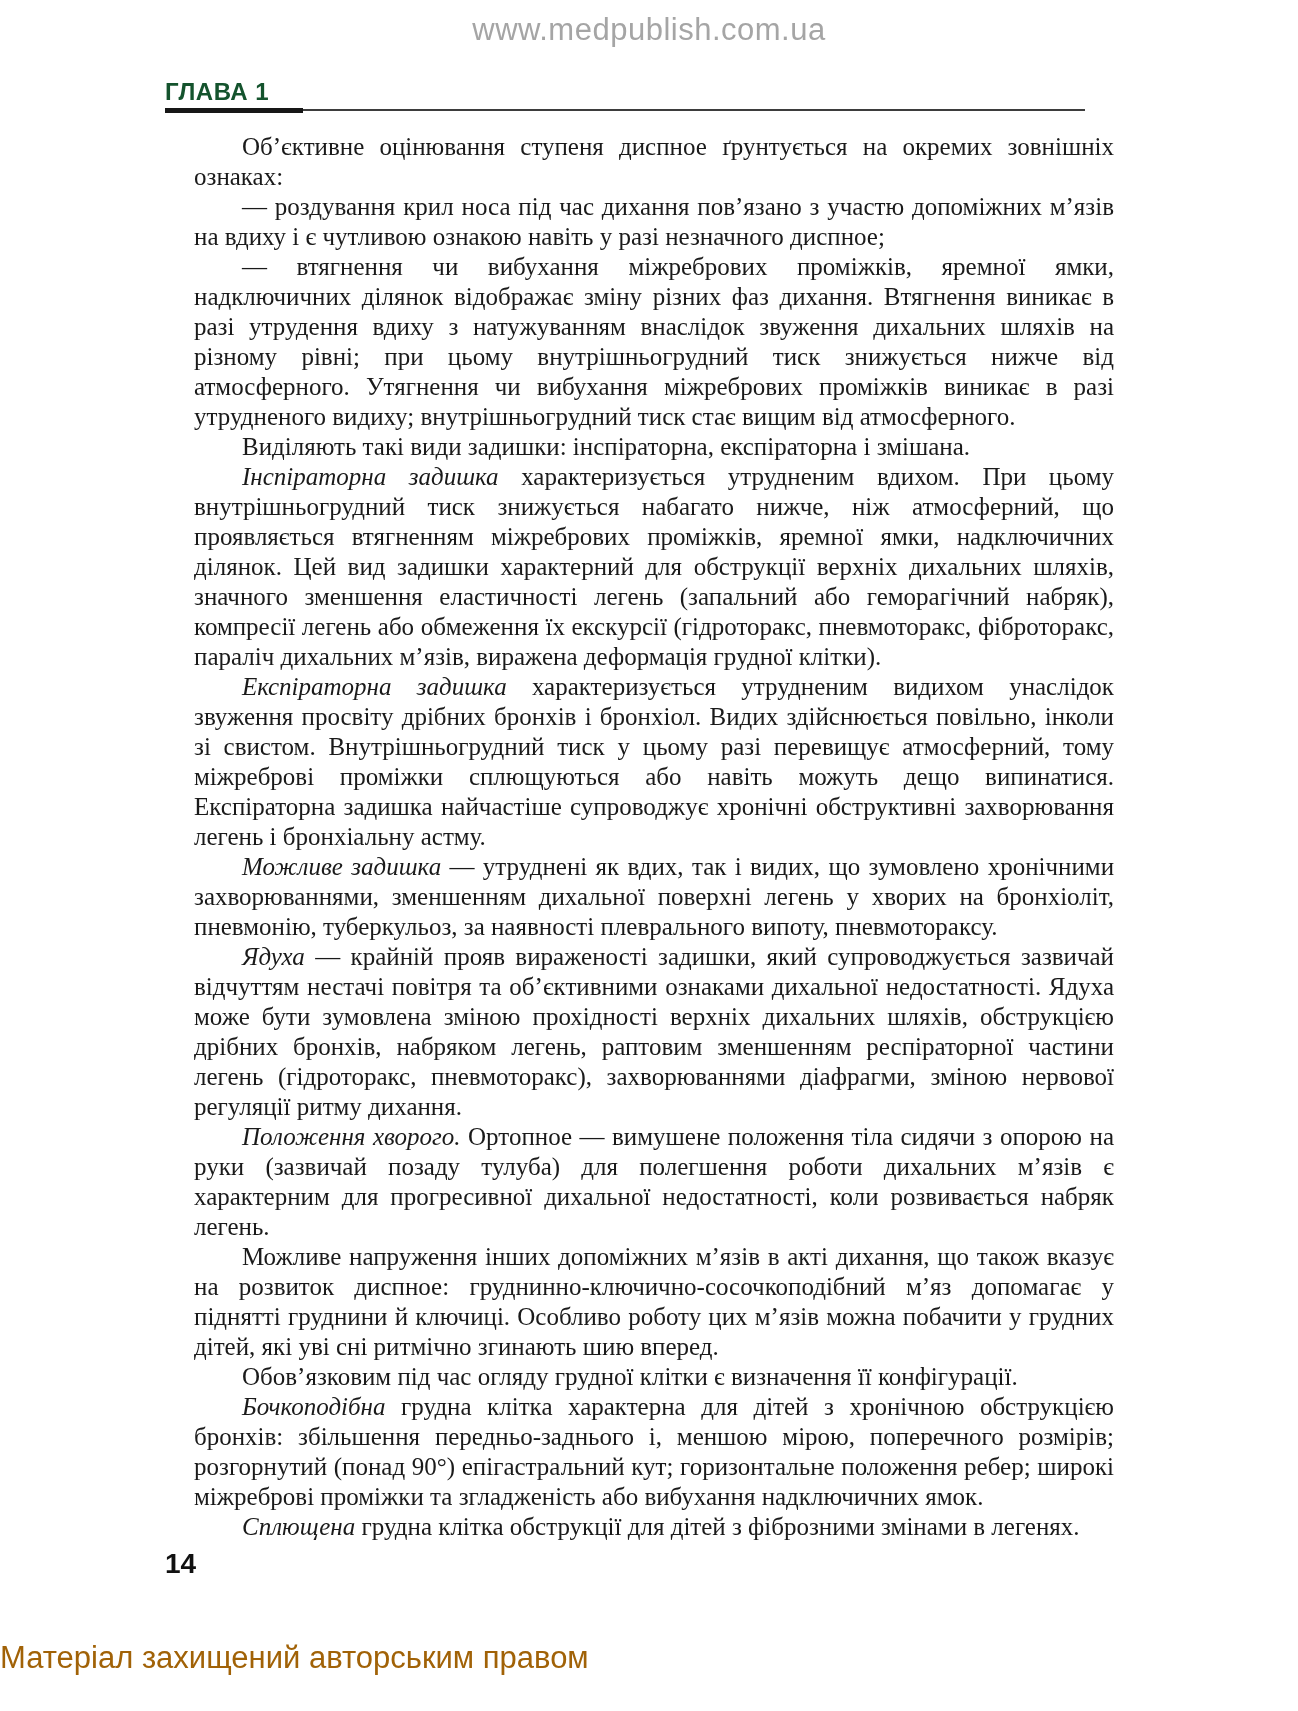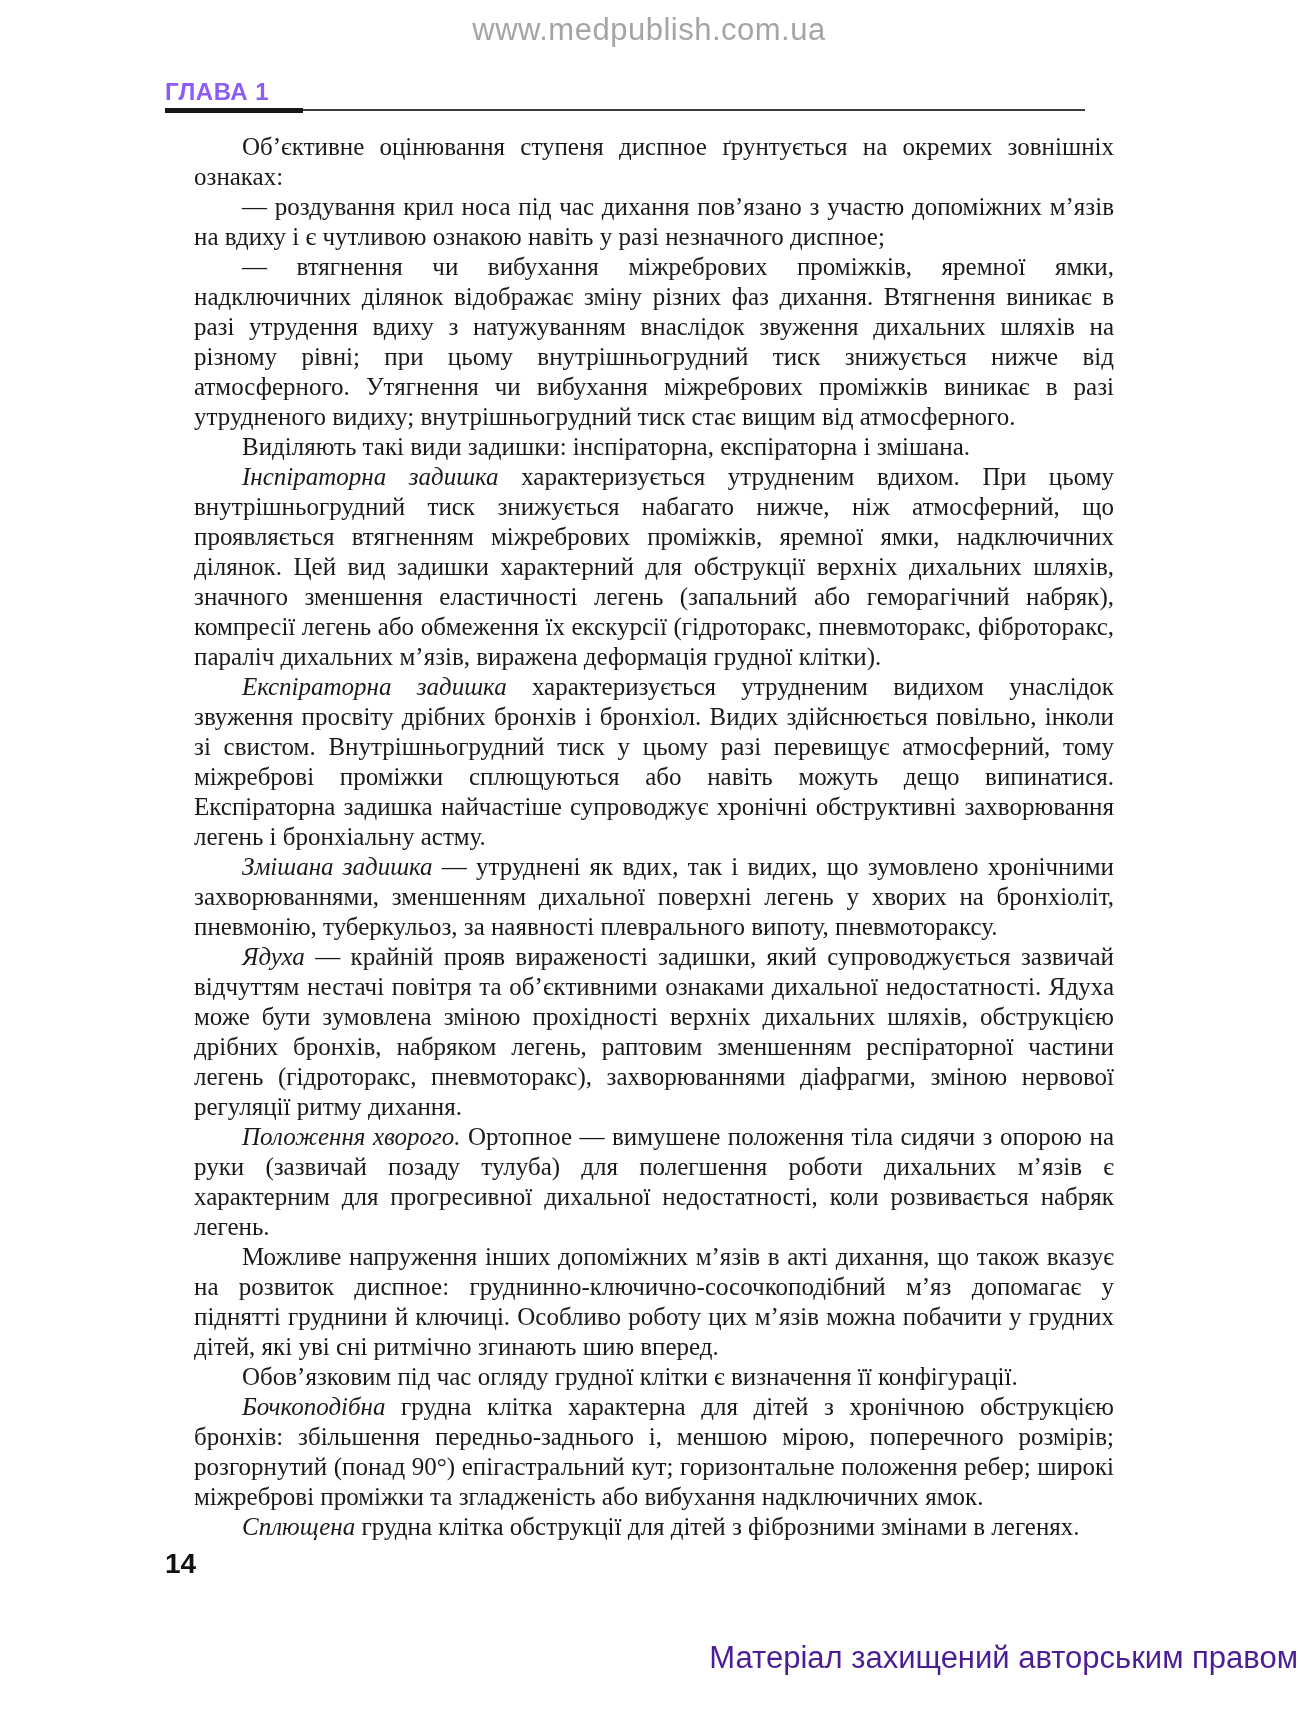--- a/index.html
+++ b/index.html
@@ -24,21 +24,21 @@
     color: #a5a5a5;
   }
   .chapter-title {
     position: absolute;
     top: 78px;
     left: 165px;
     font-family: "Liberation Sans", sans-serif;
     font-weight: bold;
     font-size: 24px;
     letter-spacing: 0.5px;
-    color: #8b5cf6;
+    color: #14532d;
   }
   .chapter-rule {
     position: absolute;
     top: 108px;
     left: 165px;
     width: 920px;
     height: 5px;
   }
   .rule-thin {
     position: absolute;
@@ -79,24 +79,24 @@
     font-family: "Liberation Sans", sans-serif;
     font-weight: bold;
     font-size: 28px;
     color: #111111;
   }
   .copyright {
     position: absolute;
     top: 1640px;
     left: 0;
     width: 100%;
-    text-align: right;
+    text-align: left;
     font-family: "Liberation Sans", sans-serif;
     font-size: 31px;
-    color: #4c1d95;
+    color: #a16207;
   }
 </style>
 </head>
 <body>
 
 <div class="page">
 
   <div class="watermark">www.medpublish.com.ua</div>
 
   <div class="chapter-title">ГЛАВА 1</div>
@@ -105,21 +105,21 @@
     <span class="rule-thick"></span>
   </div>
 
   <div class="body-text">
     <p><i></i><span>Об’єктивне оцінювання ступеня диспное ґрунтується на окремих зовнішніх ознаках:</span></p>
     <p><i></i><span>— роздування крил носа під час дихання пов’язано з участю допоміжних м’язів на вдиху і є чутливою ознакою навіть у разі незначного диспное;</span></p>
     <p><i></i><span>— втягнення чи вибухання міжребрових проміжків, яремної ямки, надключичних ділянок відображає зміну різних фаз дихання. Втягнення виникає в разі утрудення вдиху з натужуванням внаслідок звуження дихальних шляхів на різному рівні; при цьому внутрішньогрудний тиск знижується нижче від атмосферного. Утягнення чи вибухання міжребрових проміжків виникає в разі утрудненого видиху; внутрішньогрудний тиск стає вищим від атмосферного.</span></p>
     <p><i></i><span>Виділяють такі види задишки: інспіраторна, експіраторна і змішана.</span></p>
     <p><i>Інспіраторна задишка</i><span> характеризується утрудненим вдихом. При цьому внутрішньогрудний тиск знижується набагато нижче, ніж атмосферний, що проявляється втягненням міжребрових проміжків, яремної ямки, надключичних ділянок. Цей вид задишки характерний для обструкції верхніх дихальних шляхів, значного зменшення еластичності легень (запальний або геморагічний набряк), компресії легень або обмеження їх екскурсії (гідроторакс, пневмоторакс, фіброторакс, параліч дихальних м’язів, виражена деформація грудної клітки).</span></p>
     <p><i>Експіраторна задишка</i><span> характеризується утрудненим видихом унаслідок звуження просвіту дрібних бронхів і бронхіол. Видих здійснюється повільно, інколи зі свистом. Внутрішньогрудний тиск у цьому разі перевищує атмосферний, тому міжреброві проміжки сплющуються або навіть можуть дещо випинатися. Експіраторна задишка найчастіше супроводжує хронічні обструктивні захворювання легень і бронхіальну астму.</span></p>
-    <p><i>Змішана задишка</i><span> — утруднені як вдих, так і видих, що зумовлено хронічними захворюваннями, зменшенням дихальної поверхні легень у хворих на бронхіоліт, пневмонію, туберкульоз, за наявності плеврального випоту, пневмотораксу.</span></p>
+    <p><i>Можливе задишка</i><span> — утруднені як вдих, так і видих, що зумовлено хронічними захворюваннями, зменшенням дихальної поверхні легень у хворих на бронхіоліт, пневмонію, туберкульоз, за наявності плеврального випоту, пневмотораксу.</span></p>
     <p><i>Ядуха</i><span> — крайній прояв вираженості задишки, який супроводжується зазвичай відчуттям нестачі повітря та об’єктивними ознаками дихальної недостатності. Ядуха може бути зумовлена зміною прохідності верхніх дихальних шляхів, обструкцією дрібних бронхів, набряком легень, раптовим зменшенням респіраторної частини легень (гідроторакс, пневмоторакс), захворюваннями діафрагми, зміною нервової регуляції ритму дихання.</span></p>
     <p><i>Положення хворого.</i><span> Ортопное — вимушене положення тіла сидячи з опорою на руки (зазвичай позаду тулуба) для полегшення роботи дихальних м’язів є характерним для прогресивної дихальної недостатності, коли розвивається набряк легень.</span></p>
     <p><i></i><span>Можливе напруження інших допоміжних м’язів в акті дихання, що також вказує на розвиток диспное: груднинно-ключично-сосочкоподібний м’яз допомагає у піднятті груднини й ключиці. Особливо роботу цих м’язів можна побачити у грудних дітей, які уві сні ритмічно згинають шию вперед.</span></p>
     <p><i></i><span>Обов’язковим під час огляду грудної клітки є визначення її конфігурації.</span></p>
     <p><i>Бочкоподібна</i><span> грудна клітка характерна для дітей з хронічною обструкцією бронхів: збільшення передньо-заднього і, меншою мірою, поперечного розмірів; розгорнутий (понад 90°) епігастральний кут; горизонтальне положення ребер; широкі міжреброві проміжки та згладженість або вибухання надключичних ямок.</span></p>
     <p><i>Сплющена</i><span> грудна клітка обструкції для дітей з фіброзними змінами в легенях.</span></p>
   </div>
 
   <div class="page-number">14</div>
   <div class="copyright">Матеріал захищений авторським правом</div>

